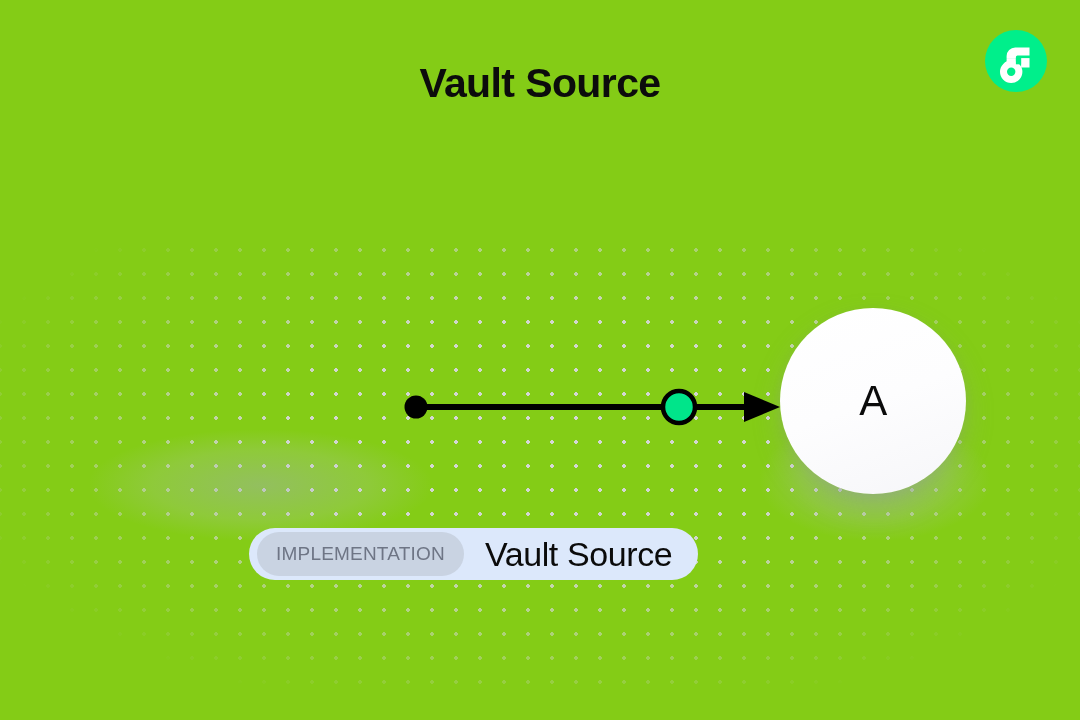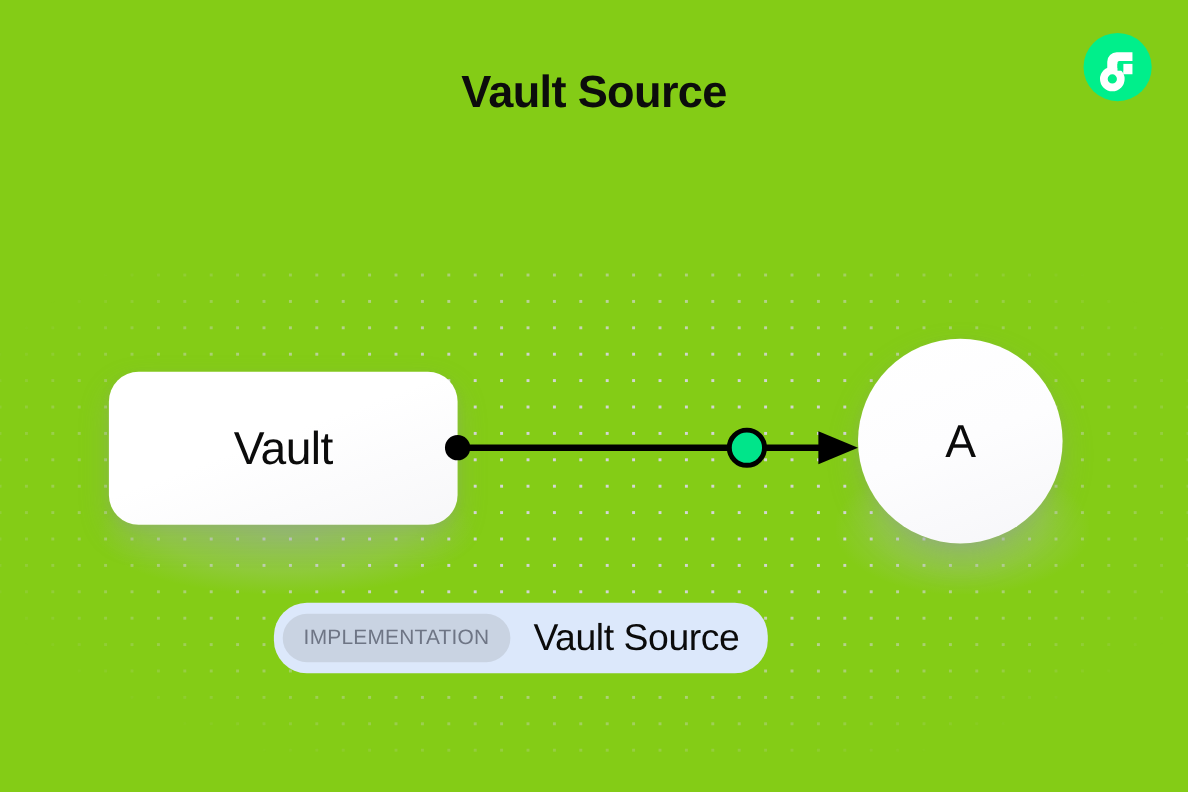--- a/index.html
+++ b/index.html
@@ -92,22 +92,22 @@
   }
   #node-a .node-label {
     font-size:42px; font-weight:400; color:#0b0b0b; letter-spacing:-0.5px;
   }
 
   #edge-svg { position:absolute; left:0; top:0; width:1080px; height:720px; overflow:visible; }
 
   
   #impl-badge {
     position:absolute;
-    left:249px; top:548px;
-    height:64px;
+    left:249px; top:528px;
+    height:52px;
     border-radius:30px;
     background:#dce8fb;
     display:flex; align-items:center;
     padding:0 26px 0 8px;
   }
   #impl-chip {
     height:44px;
     border-radius:22px;
     background:#c9d3e2;
     display:flex; align-items:center;
@@ -145,23 +145,20 @@
 
       <rect x="30.9" y="28.1" width="5.2" height="6.2" fill="#00ef8b"></rect>
     </svg>
   </div>
 
   <div id="diagram">
 
     <div class="node-shadow-glow" style="left:90px; top:430px; width:340px; height:110px;"></div>
     <div class="node-shadow-glow" style="left:760px; top:420px; width:230px; height:120px;"></div>
 
-    <div id="node-vault">
-      <span class="node-label">Vault</span>
-    </div>
 
     <div id="node-a">
       <span class="node-label">A</span>
     </div>
 
     <svg id="edge-svg">
 
       <line x1="416" y1="407" x2="745" y2="407" stroke="#000000" stroke-width="6"></line>
 
       <circle cx="416" cy="407" r="11.5" fill="#000000"></circle>

